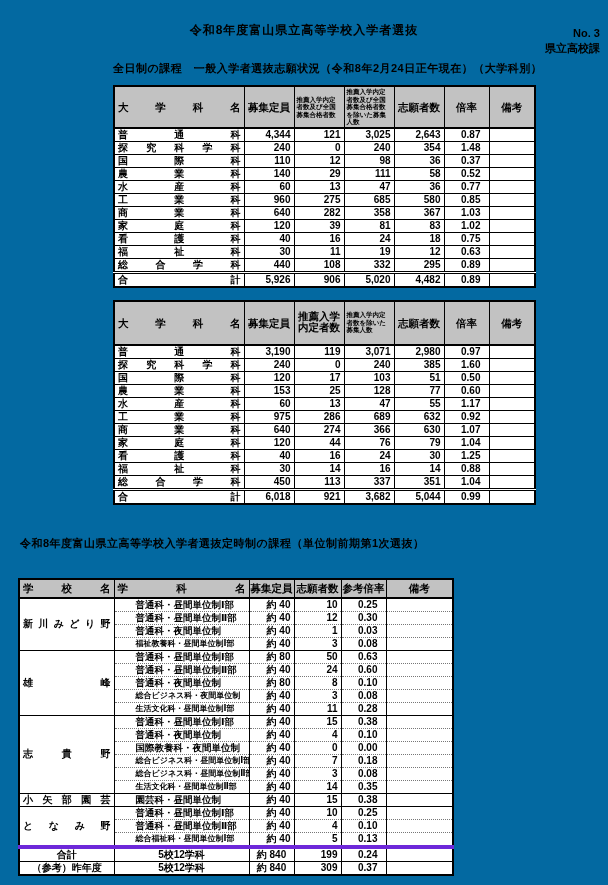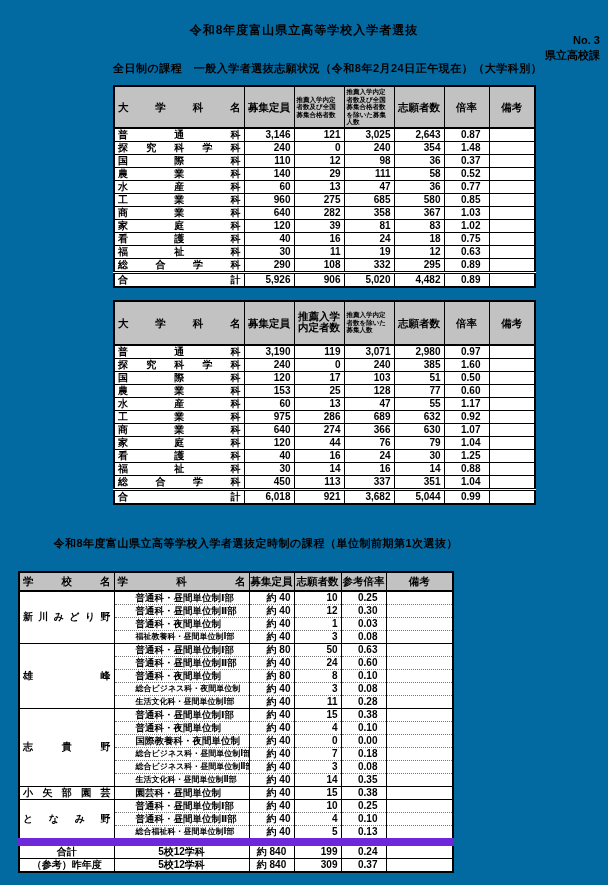--- a/index.html
+++ b/index.html
@@ -7,29 +7,29 @@
   body {
     width:608px; height:885px;
     font-family:"Liberation Sans","DejaVu Sans",sans-serif;
     color:#000; font-weight:700;
   }
   .page { position:relative; width:608px; height:885px; padding-top:16px; overflow:hidden; background:#0369a1; }
 
   
   .doc-header { position:relative; height:46px; }
   .doc-title { text-align:center; font-size:12px; padding-top:6px; letter-spacing:1px; }
-  .doc-meta { position:absolute; top:17px; right:8px; text-align:right; font-size:11px; line-height:15px; }
+  .doc-meta { position:absolute; top:10px; right:8px; text-align:right; font-size:11px; line-height:15px; }
 
   
   .sec-main { margin-left:113px; width:456px; }
   .sec-title { font-size:11px; line-height:13px; margin-bottom:10px; letter-spacing:0.5px; white-space:nowrap; }
   .sec-prev { margin-top:12px; }
   .sec-prev .sec-title { margin-bottom:5px; }
   .sec-part { margin-left:18px; margin-top:32px; width:440px; }
-  .sec-part .sec-title { padding-left:2px; margin-bottom:21px;text-align:right; }
+  .sec-part .sec-title { padding-left:2px; margin-bottom:28px; }
 
   
   table { border-collapse:collapse; table-layout:fixed; border:2px solid #000; background:#fff; }
   .t12 { width:421px; }
   .t3  { width:434px; }
   th, td {
     border-left:1px solid #000; border-right:1px solid #000;
     border-top:1px solid #000; border-bottom:none;
     overflow:hidden; white-space:nowrap; vertical-align:middle;
     font-size:10px; font-weight:700; height:13px; line-height:12px;
@@ -44,21 +44,21 @@
 
   .jbox { display:flex; justify-content:space-between; padding:0 3px; width:100%; }
   td.num { text-align:right; padding-right:3px; }
   td.ratio { padding-right:8px; }
   td.center, th.center { text-align:center; }
   td.dept { text-align:left; padding-left:21px; font-size:9.5px; }
   td.dept.small { font-size:8px; }
 
   tr.total-row td { border-top:3px double #000; }
   tr.group-mid td { border-top:1px dotted #777; }
-  tr.total3-first td { border-top:8px solid #6d28d9; }
+  tr.total3-first td { border-top:4px solid #6d28d9; }
 </style>
 </head>
 <body>
 
 <div class="page">
 
   <div class="doc-header">
     <div class="doc-title">令和8年度富山県立高等学校入学者選抜</div>
     <div class="doc-meta">
       <div>No. 3</div>
@@ -104,21 +104,21 @@
       </thead>
       <tbody id="tb-fulltime">
           <tr>
             <td class="just">
               <div class="jbox">
                 <span>普</span>
                 <span>通</span>
                 <span>科</span>
               </div>
             </td>
-            <td class="num">3,146</td>
+            <td class="num">4,344</td>
             <td class="num">121</td>
             <td class="num">3,025</td>
             <td class="num">2,643</td>
             <td class="num ratio">0.87</td>
             <td class="note"></td>
           </tr>
           <tr>
             <td class="just">
               <div class="jbox">
                 <span>探</span>
@@ -257,21 +257,21 @@
           </tr>
           <tr>
             <td class="just">
               <div class="jbox">
                 <span>総</span>
                 <span>合</span>
                 <span>学</span>
                 <span>科</span>
               </div>
             </td>
-            <td class="num">290</td>
+            <td class="num">440</td>
             <td class="num">108</td>
             <td class="num">332</td>
             <td class="num">295</td>
             <td class="num ratio">0.89</td>
             <td class="note"></td>
           </tr>
           <tr class="total-row">
             <td class="just">
               <div class="jbox">
                 <span>合</span>

